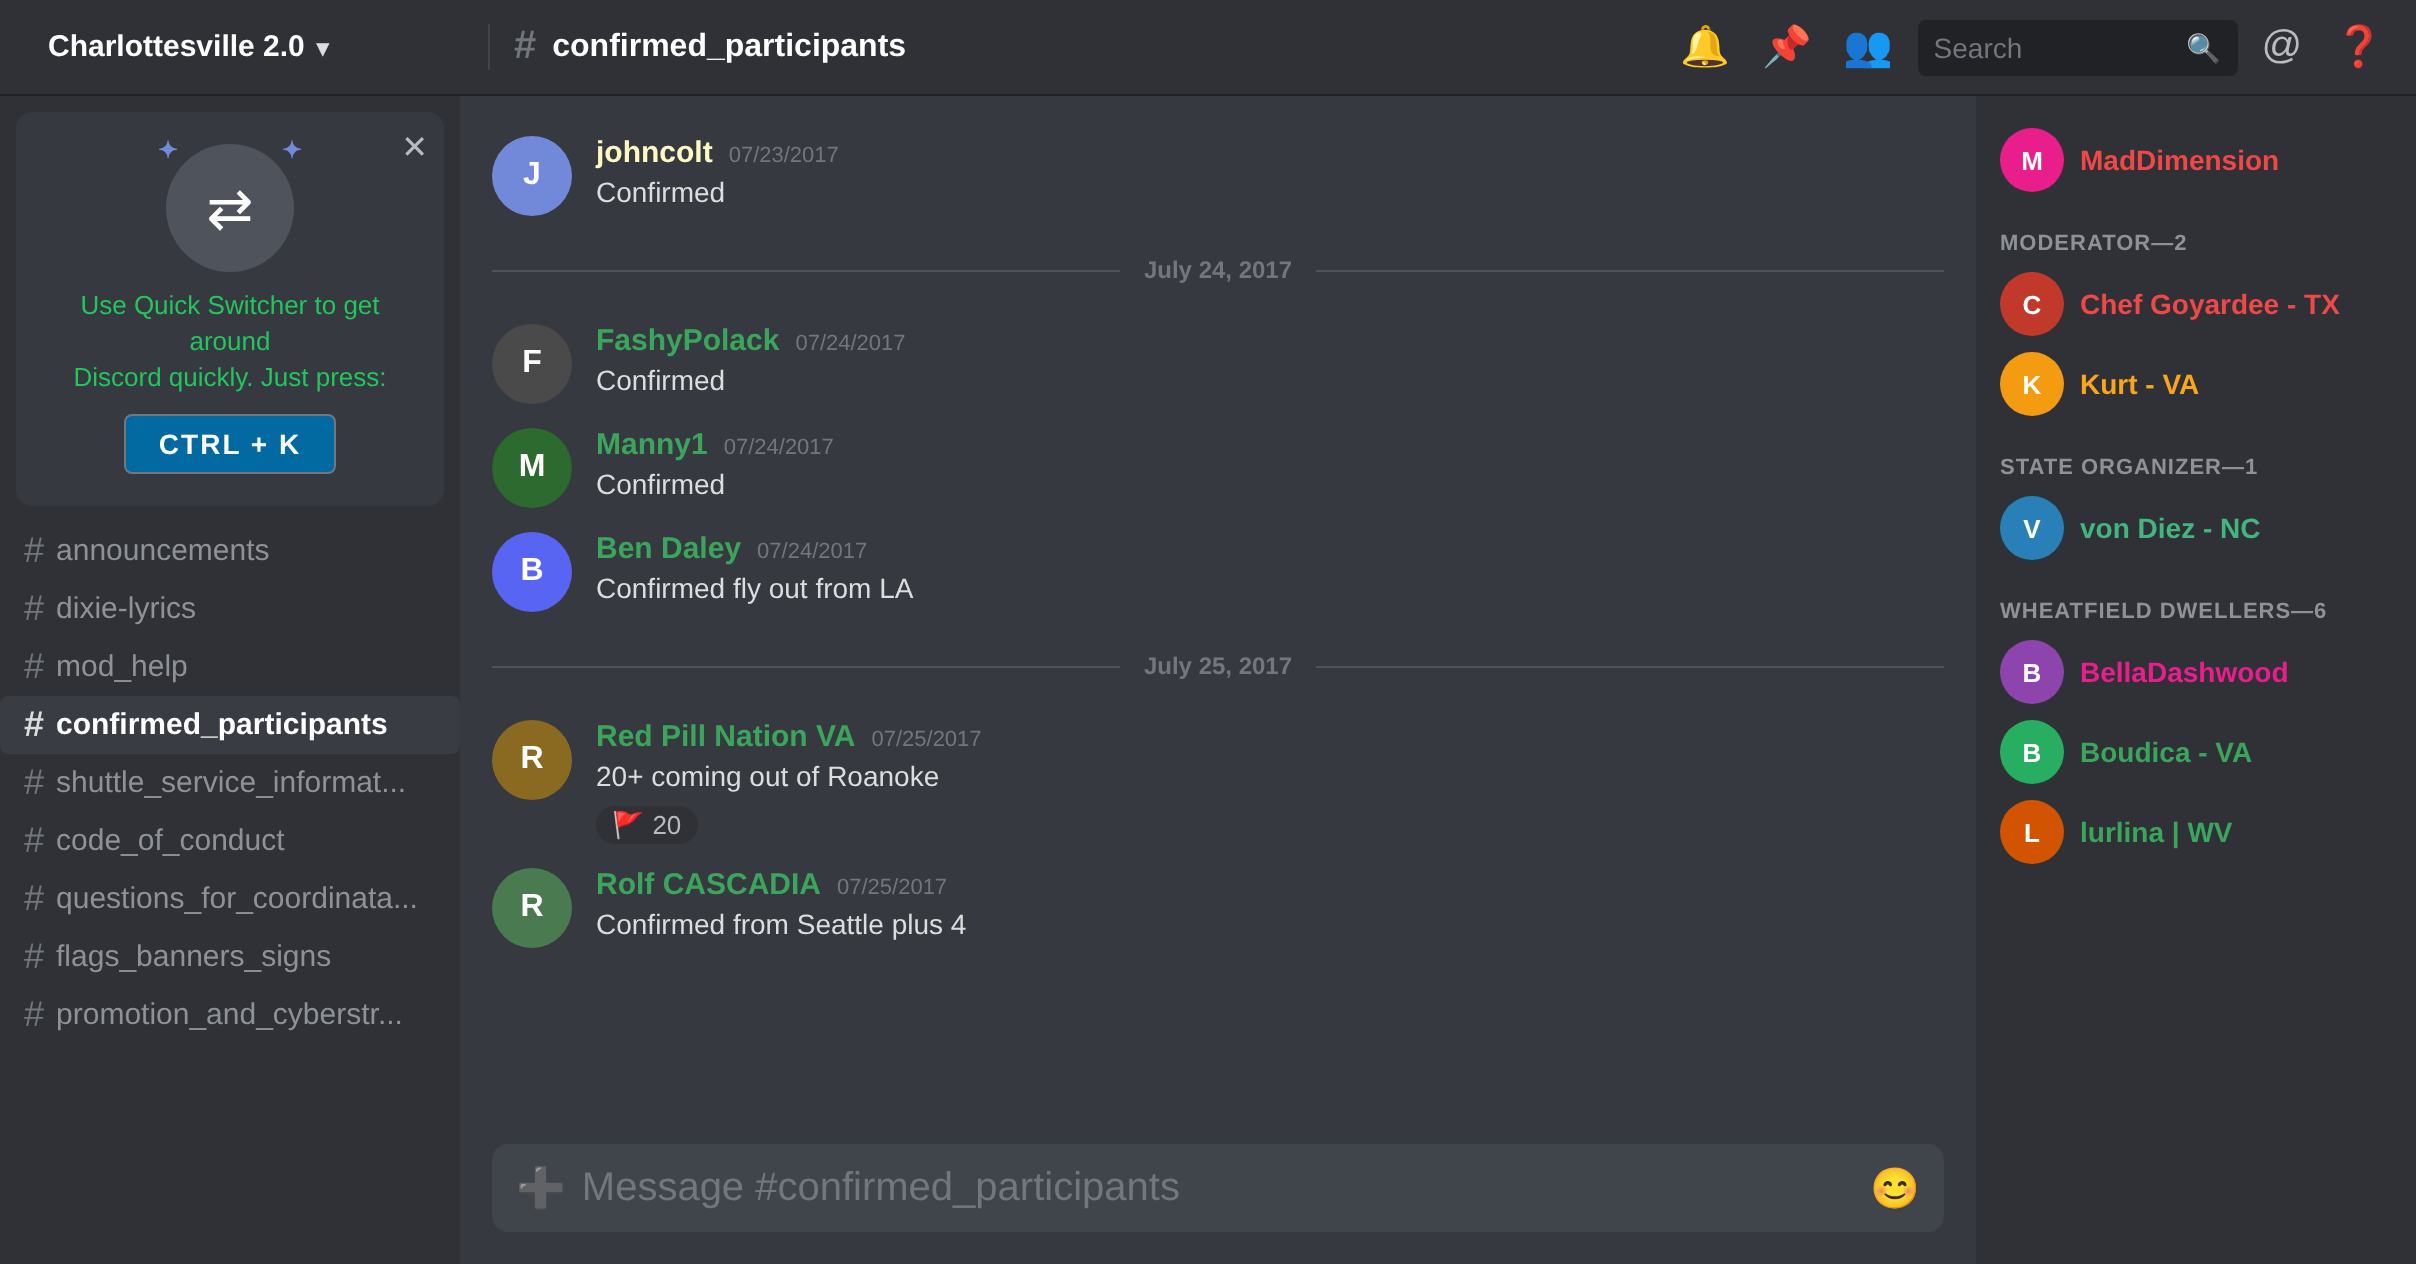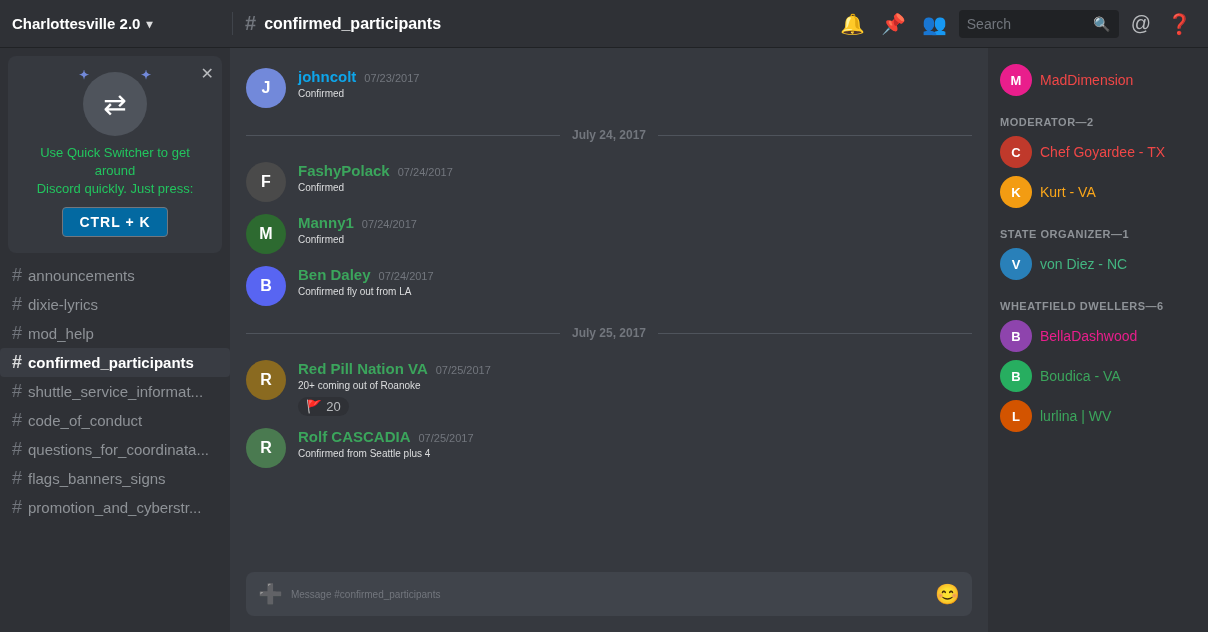--- a/index.html
+++ b/index.html
@@ -1,20 +1,20 @@
 <!DOCTYPE html>
 <html><head>
   <meta charset="utf-8">
   <style>
     * { margin: 0; padding: 0; box-sizing: border-box; }
     body { font-family: 'Whitney', 'Helvetica Neue', Arial, sans-serif; background: #36393f; color: #dcddde; width: 1208px; height: 632px; overflow: hidden; display: flex; flex-direction: column; }
 
     
     .top-bar { background: #2f3136; height: 48px; display: flex; align-items: center; padding: 0 12px; border-bottom: 1px solid #202225; flex-shrink: 0; }
-    .server-name { color: #fff; font-weight: 700; font-size: 15px; display: flex; align-items: center; gap: 6px; min-width: 220px; cursor: pointer; }
+    .server-name { color: #fff; font-weight: 700; font-size: 15px; display: flex; align-items: center; gap: 6px; min-width: 220px; cursor: pointer; margin-left: 12px; }
     .server-name-chevron { color: #dcddde; font-size: 12px; }
     .channel-header { flex: 1; display: flex; align-items: center; gap: 8px; padding-left: 12px; border-left: 1px solid #40444b; }
     .channel-header-hash { color: #72767d; font-size: 20px; font-weight: 700; }
     .channel-header-name { color: #fff; font-weight: 700; font-size: 16px; }
     .top-bar-actions { display: flex; align-items: center; gap: 8px; margin-left: auto; }
     .top-bar-icon { color: #b9bbbe; font-size: 20px; cursor: pointer; padding: 4px; }
     .search-bar { background: #202225; border-radius: 4px; display: flex; align-items: center; padding: 2px 8px; gap: 6px; width: 160px; height: 28px; }
     .search-bar input { background: transparent; border: none; outline: none; color: #dcddde; font-size: 14px; width: 100%; }
     .search-bar input::placeholder { color: #72767d; }
     .search-icon { color: #72767d; font-size: 14px; }
@@ -43,40 +43,40 @@
 
     
     .content-area { flex: 1; display: flex; flex-direction: column; background: #36393f; overflow: hidden; position: relative; }
     .messages { flex: 1; overflow-y: auto; padding: 16px 0; }
     .message-group { display: flex; gap: 12px; padding: 4px 16px 4px 16px; margin-bottom: 4px; }
     .avatar { width: 40px; height: 40px; border-radius: 50%; flex-shrink: 0; overflow: hidden; display: flex; align-items: center; justify-content: center; font-size: 16px; font-weight: 700; color: #fff; }
     .message-content { flex: 1; }
     .message-header { display: flex; align-items: baseline; gap: 8px; margin-bottom: 2px; }
     .username { font-weight: 600; font-size: 15px; }
     .timestamp { font-size: 11px; color: #72767d; }
-    .message-text { font-size: 10px; color: #dcddde; line-height: 1.4; }
+    .message-text { font-size: 14px; color: #dcddde; line-height: 1.4; }
     .date-divider { display: flex; align-items: center; gap: 12px; padding: 8px 16px; margin: 8px 0; }
     .date-divider-line { flex: 1; height: 1px; background: #4f545c; }
     .date-divider-text { font-size: 12px; color: #72767d; font-weight: 600; }
     .reaction { display: inline-flex; align-items: center; gap: 4px; background: #2f3136; border-radius: 12px; padding: 2px 8px; margin-top: 4px; font-size: 13px; color: #b9bbbe; cursor: pointer; }
     .older-messages-bar { background: #5b6270; padding: 10px 16px; display: flex; align-items: center; justify-content: space-between; font-size: 14px; color: #fff; flex-shrink: 0; }
     .jump-to-present { background: transparent; border: none; color: #fff; font-weight: 700; font-size: 13px; cursor: pointer; letter-spacing: 0.5px; }
     .message-input-area { padding: 0 16px 16px 16px; flex-shrink: 0; }
     .message-input-box { background: #40444b; border-radius: 8px; display: flex; align-items: center; padding: 0 12px; gap: 8px; height: 44px; }
     .input-icon { color: #b9bbbe; font-size: 20px; cursor: pointer; }
-    .message-input-box input { flex: 1; background: transparent; border: none; outline: none; color: #dcddde; font-size: 10px; }
+    .message-input-box input { flex: 1; background: transparent; border: none; outline: none; color: #dcddde; font-size: 20px; }
     .message-input-box input::placeholder { color: #72767d; }
 
     
     .right-sidebar { width: 220px; background: #2f3136; overflow-y: auto; flex-shrink: 0; padding: 12px 0; }
     .role-section { margin-bottom: 8px; }
     .role-label { padding: 8px 12px 4px 12px; font-size: 11px; font-weight: 700; color: #8e9297; letter-spacing: 0.5px; text-transform: uppercase; }
     .member-item { display: flex; align-items: center; gap: 8px; padding: 4px 12px; border-radius: 4px; cursor: pointer; }
     .member-avatar { width: 32px; height: 32px; border-radius: 50%; flex-shrink: 0; overflow: hidden; display: flex; align-items: center; justify-content: center; font-size: 13px; font-weight: 700; color: #fff; }
-    .member-name { font-size: 14px; font-weight: 400; }
+    .member-name { font-size: 14px; font-weight: 700; }
     .member-name.red-name { color: #f04747; }
     .member-name.green-name { color: #3ba55c; }
     .member-name.blue-name { color: #7289da; }
     .member-name.orange-name { color: #faa61a; }
     .member-name.pink-name { color: #e91e8c; }
     .member-name.light-green { color: #43b581; }
 
     
     .av-madd { background: #e91e8c; }
     .av-chef { background: #c0392b; }
@@ -174,21 +174,21 @@
         </div>
       </div>
   </div>
 
   <div class="content-area">
     <div class="messages" id="messages-container">
         <div class="message-group">
     <div class="avatar" style="background:#7289da">J</div>
     <div class="message-content">
       <div class="message-header">
-        <span class="username" style="color:#0ea5e9">johncolt</span>
+        <span class="username" style="color:#fef9c3">johncolt</span>
         <span class="timestamp">07/23/2017</span>
       </div>
       <div class="message-text">Confirmed</div>
 
     </div>
   </div>
         <div class="date-divider">
           <div class="date-divider-line"></div>
           <span class="date-divider-text">July 24, 2017</span>
           <div class="date-divider-line"></div>

